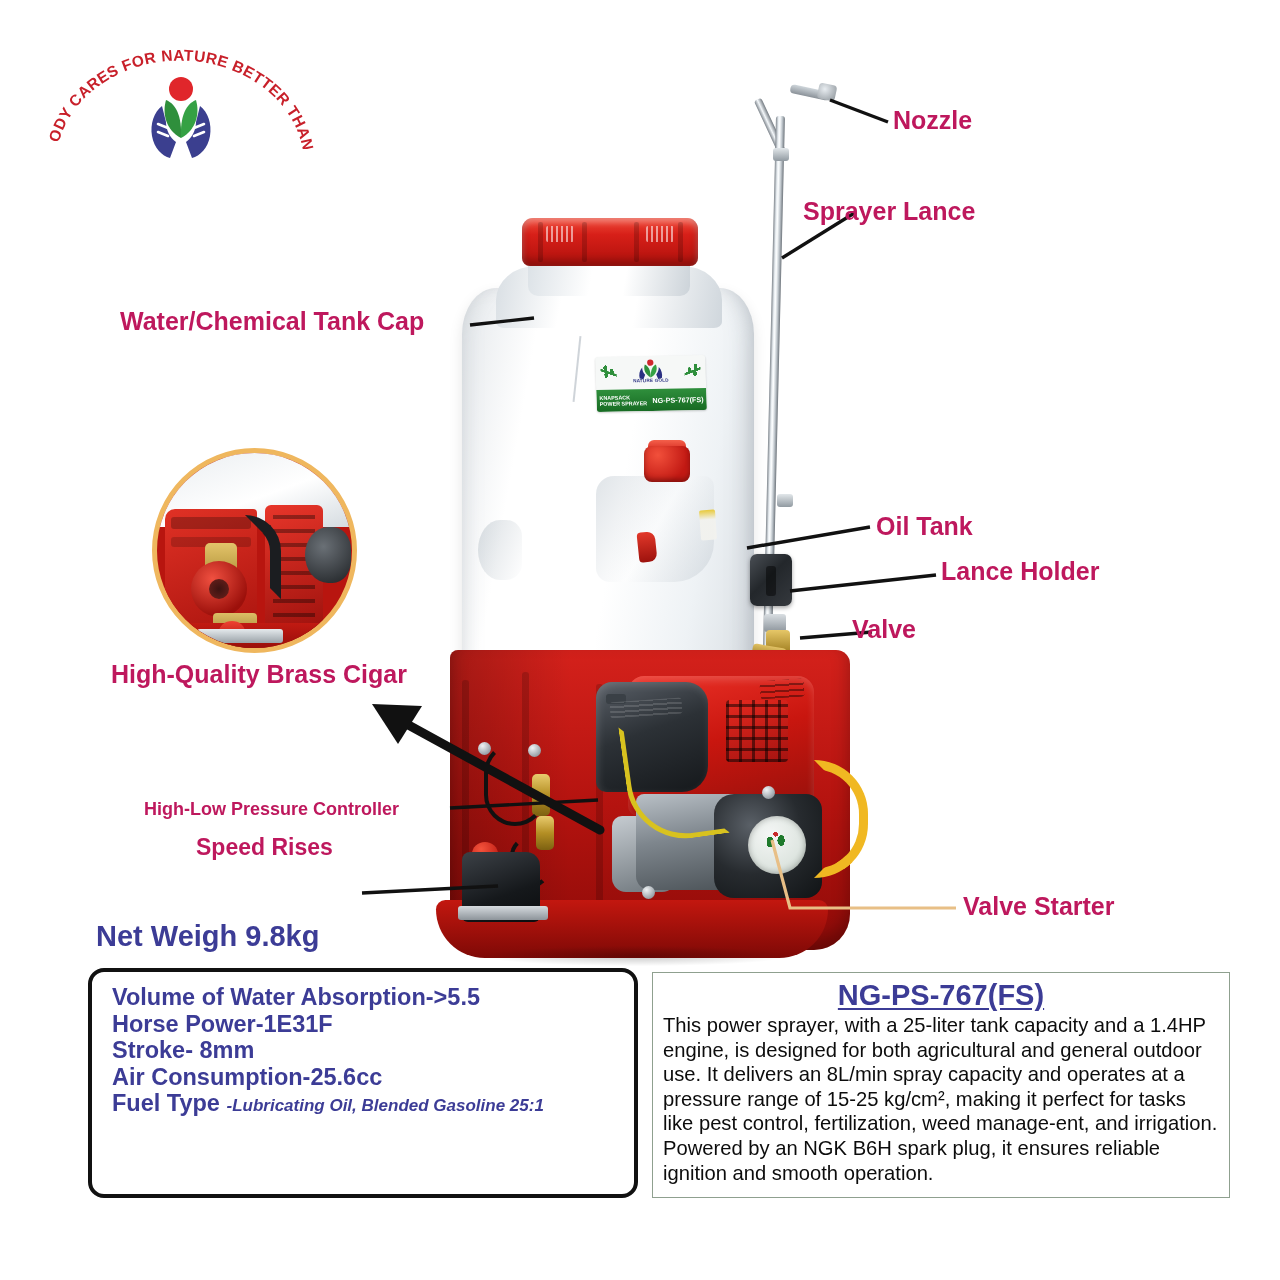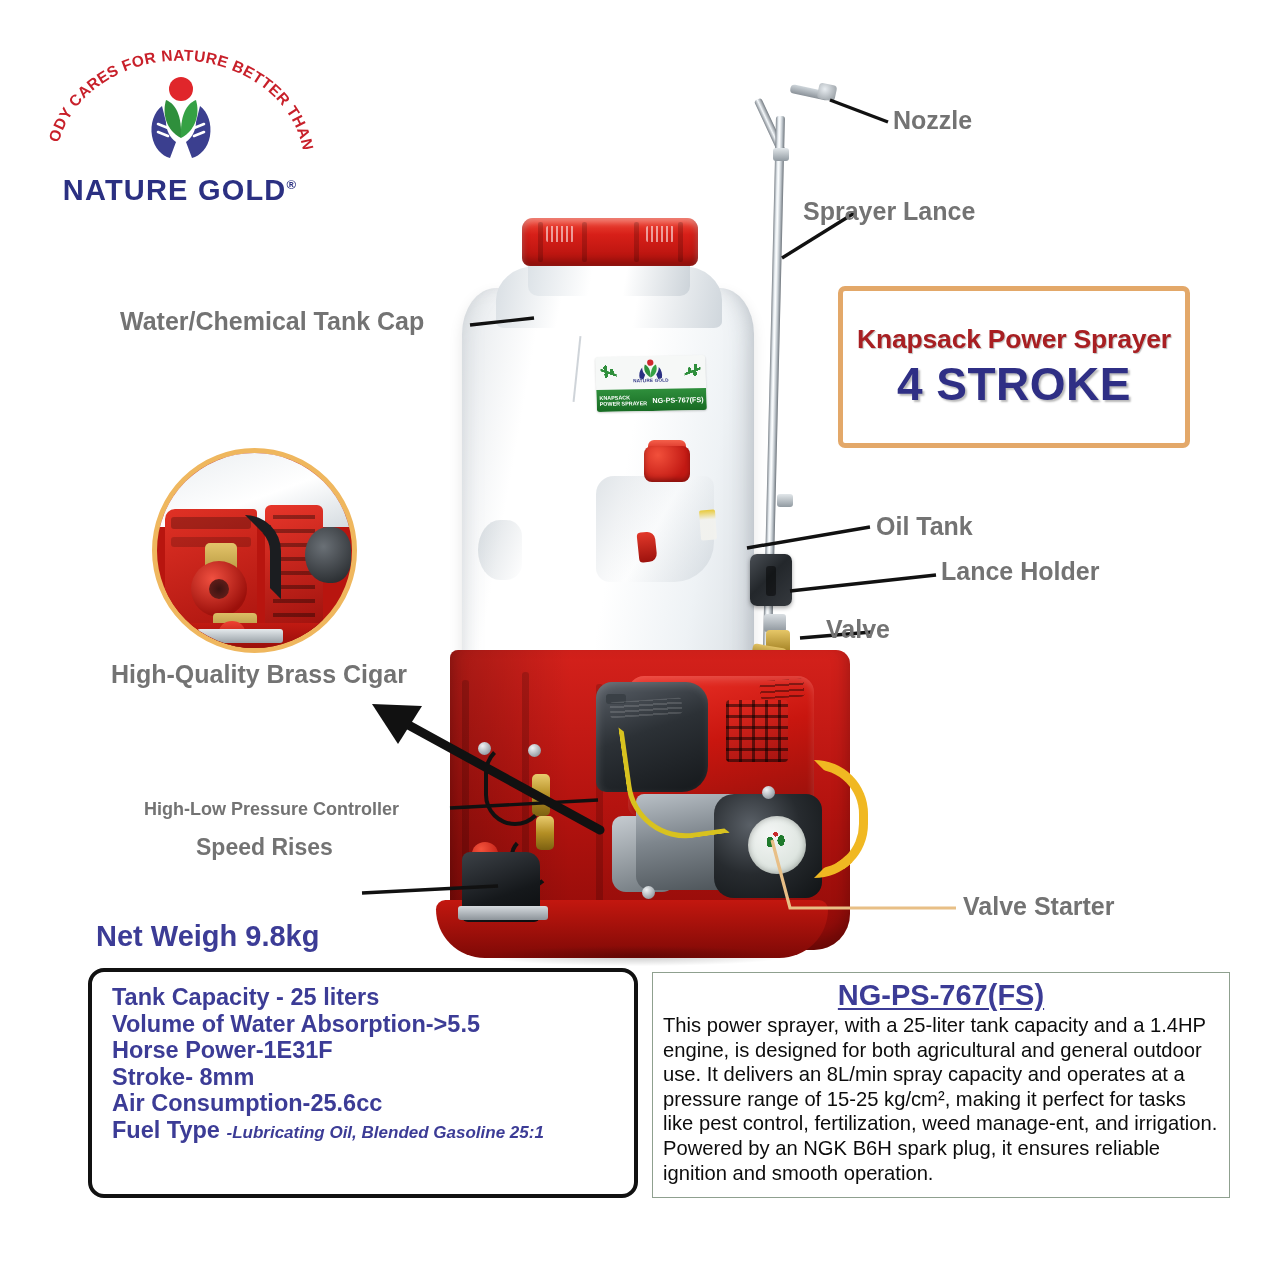--- a/index.html
+++ b/index.html
@@ -34,21 +34,21 @@
     color: #a81f22; font-size: 26.5px; font-weight: 700; letter-spacing: -0.2px;
     text-shadow: 1px 1px 1px rgba(0,0,0,0.25);
   }
   .title-card .t2 {
     color: #2f2f85; font-size: 46px; font-weight: 700; letter-spacing: 0.5px;
     margin-top: 2px; text-shadow: 2px 2px 2px rgba(0,0,0,0.28);
   }
 
   
   .lbl {
-    position: absolute; color: #737373; font-weight: 700; white-space: nowrap;
+    position: absolute; color: #be185d; font-weight: 700; white-space: nowrap;
     font-family: "Liberation Sans", sans-serif; line-height: 1;
   }
   .lbl.big { font-size: 25px; }
   .lbl.mid { font-size: 23px; }
   .lbl.sm  { font-size: 18px; }
 
   
   .detail-circle {
     position: absolute; left: 152px; top: 448px; width: 205px; height: 205px;
     border-radius: 50%; border: 5px solid #efb75e; overflow: hidden;
@@ -376,27 +376,22 @@
     </svg>
     <svg class="logo-mark" viewBox="0 0 90 90">
       <circle cx="45" cy="17" r="12" fill="#e0262b"></circle>
       <path d="M45 66 C30 58 26 42 30 28 C40 32 46 44 45 66 Z" fill="#2f8f3c"></path>
       <path d="M45 66 C60 58 64 42 60 28 C50 32 44 44 45 66 Z" fill="#35a144"></path>
       <path d="M26 34 C18 40 14 52 16 64 C18 76 26 84 34 86 L40 70 C34 66 30 58 30 50 Z" fill="#3b3f8f"></path>
       <path d="M64 34 C72 40 76 52 74 64 C72 76 64 84 56 86 L50 70 C56 66 60 58 60 50 Z" fill="#3b3f8f"></path>
       <path d="M22 52 L32 56 M22 60 L32 64" stroke="#ffffff" stroke-width="2.6" stroke-linecap="round"></path>
       <path d="M68 52 L58 56 M68 60 L58 64" stroke="#ffffff" stroke-width="2.6" stroke-linecap="round"></path>
     </svg>
-    <div class="logo-name"><span>NATURE GOLD</span><sup>®</sup></div>
   </div>
 
-  <div class="title-card">
-    <div class="t1">Knapsack Power Sprayer</div>
-    <div class="t2">4 STROKE</div>
-  </div>
 
   <div class="product">
 
     <div class="lance-top"></div>
     <div class="nozzle-tip"></div>
     <div class="lance-diag"></div>
     <div class="lance-v"></div>
     <div class="lance-ferrule" style="top:68px"></div>
     <div class="lance-ferrule" style="top:414px;left:377px"></div>
 
@@ -521,30 +516,29 @@
       <path d="M 600 830 L 392 716" stroke="#111" stroke-width="9" stroke-linecap="round"></path>
       <path d="M 372 704 L 422 706 L 398 744 Z" fill="#111"></path>
     </g>
   </svg>
 
   <div class="lbl big" style="left:893px; top:108px">Nozzle</div>
   <div class="lbl big" style="left:803px; top:199px">Sprayer Lance</div>
   <div class="lbl big" style="left:120px; top:309px">Water/Chemical Tank Cap</div>
   <div class="lbl big" style="left:876px; top:514px">Oil Tank</div>
   <div class="lbl big" style="left:941px; top:559px">Lance Holder</div>
-  <div class="lbl big" style="left:826px; top:617px">Valve</div>
+  <div class="lbl big" style="left:852px; top:617px">Valve</div>
   <div class="lbl big" style="left:111px; top:662px">High-Quality Brass Cigar</div>
   <div class="lbl sm" style="left:144px; top:800px">High-Low Pressure Controller</div>
   <div class="lbl mid" style="left:196px; top:836px">Speed Rises</div>
   <div class="lbl big" style="left:963px; top:894px">Valve Starter</div>
 
   <div class="net-weight">Net Weigh 9.8kg</div>
 
   <div class="spec-box">
-    <div class="spec-line">Tank Capacity - 25 liters</div>
     <div class="spec-line">Volume of Water Absorption-&gt;5.5</div>
     <div class="spec-line">Horse Power-1E31F</div>
     <div class="spec-line">Stroke- 8mm</div>
     <div class="spec-line">Air Consumption-25.6cc</div>
     <div class="spec-line"><span>Fuel Type </span><span class="small">-Lubricating Oil, Blended Gasoline 25:1</span></div>
   </div>
 
   <div class="desc-box">
     <div class="desc-title">NG-PS-767(FS)</div>
     <div class="desc-body">This power sprayer, with a 25-liter tank capacity and a 1.4HP engine, is designed for both agricultural and general outdoor use. It delivers an 8L/min spray capacity and operates at a pressure range of 15-25 kg/cm², making it perfect for tasks like pest control, fertilization, weed manage-ent, and irrigation. Powered by an NGK B6H spark plug, it ensures reliable ignition and smooth operation.</div>

